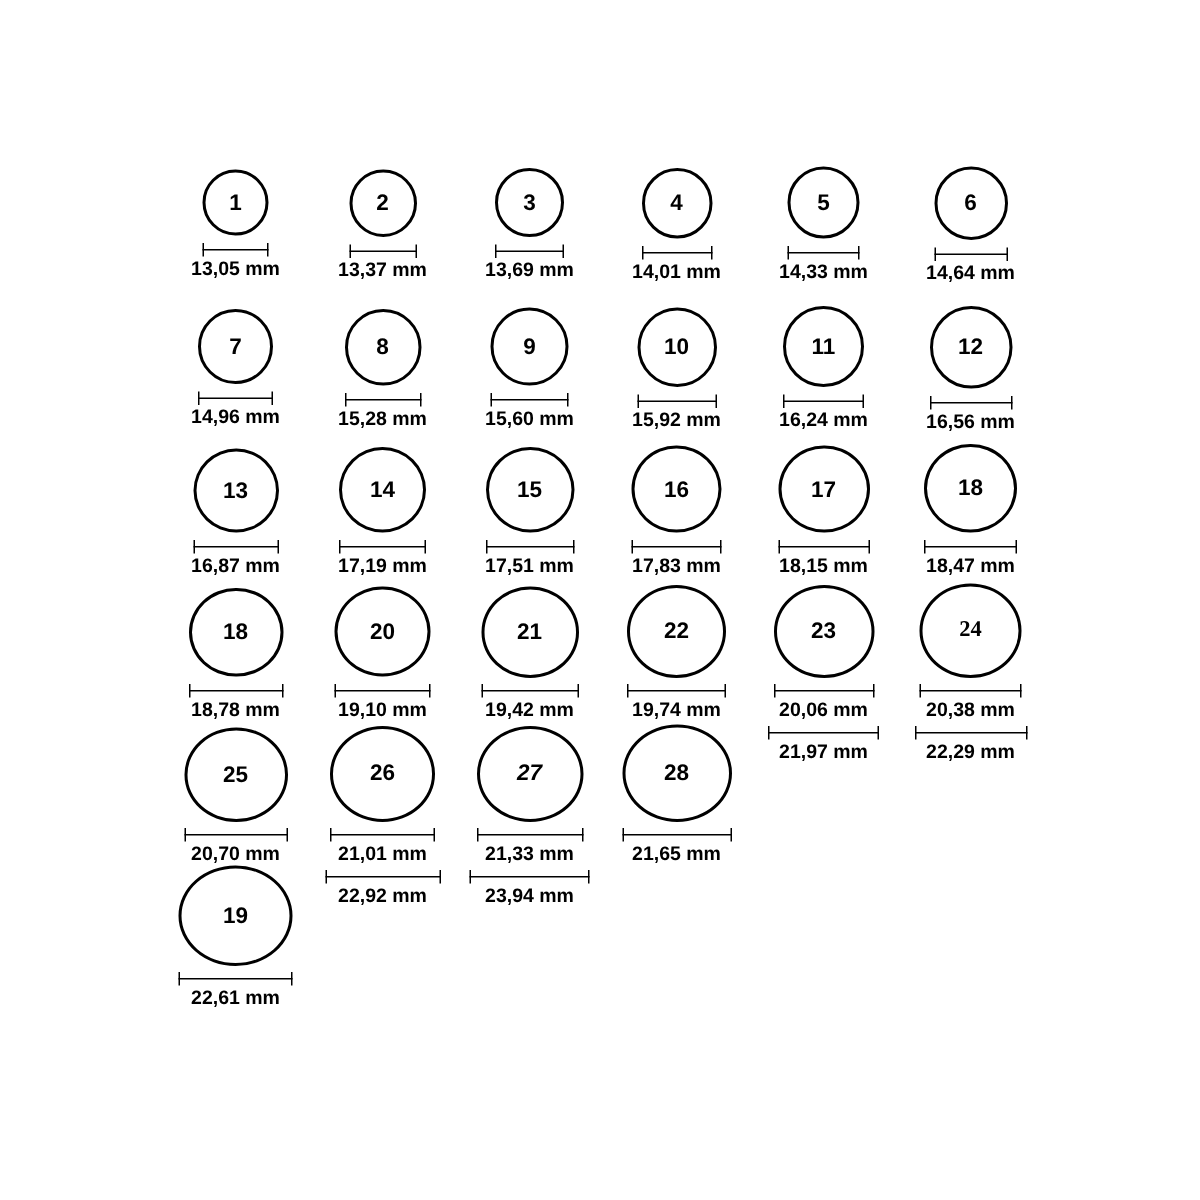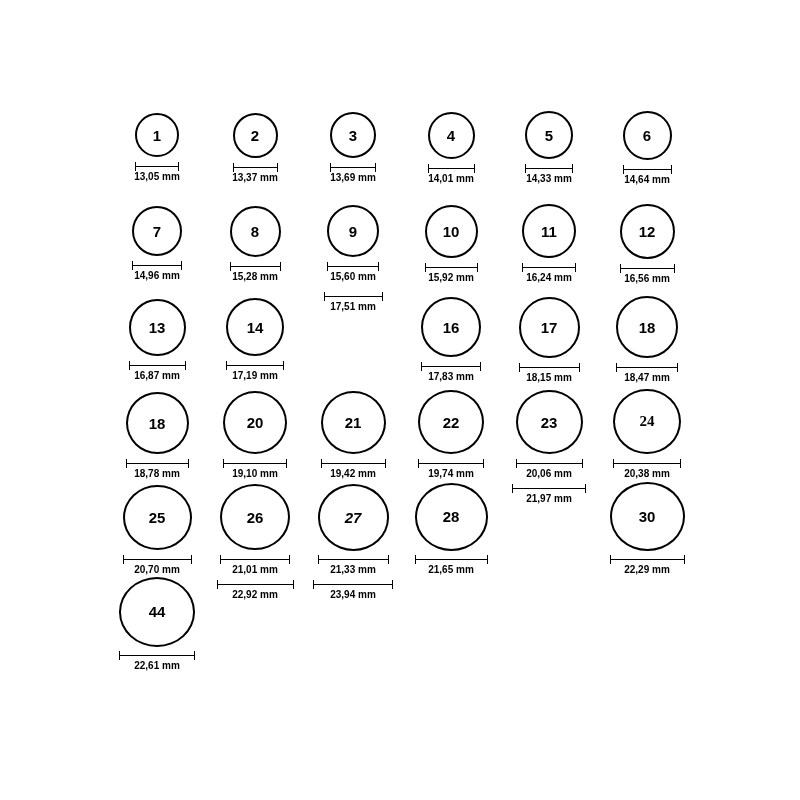--- a/index.html
+++ b/index.html
@@ -74,21 +74,21 @@
     position: absolute;
     top: -4px;
     width: 1px;
     height: 9px;
     background: #000000;
   }
   .measure-line::before { left: 0; }
   .measure-line::after { right: 0; }
   .mm-label {
     margin-top: 2px;
-    font-size: 10px;
+    font-size: 13px;
     font-weight: bold;
     line-height: 1;
     white-space: nowrap;
     color: #000000;
   }
 </style>
 </head>
 <body>
 
 <div id="sizer-chart">
@@ -213,20 +213,23 @@
       <div class="cell">
         <div class="ring" style="width: 58px; height: 58px; margin-top: 11px;">
           <span class="ring-number">14</span>
         </div>
         <div class="measure">
           <div class="measure-line" style="width: 58px;"></div>
         </div>
         <div class="mm-label">17,19 mm</div>
       </div>
       <div class="cell">
+        <div class="ring" style="width: 59px; height: 59px; margin-top: 11px;">
+          <span class="ring-number">15</span>
+        </div>
         <div class="measure">
           <div class="measure-line" style="width: 59px;"></div>
         </div>
         <div class="mm-label">17,51 mm</div>
       </div>
       <div class="cell">
         <div class="ring" style="width: 60px; height: 60px; margin-top: 10px; text-align: right;">
           <span class="ring-number">16</span>
         </div>
         <div class="measure">
@@ -342,31 +345,28 @@
         </div>
         <div class="mm-label">21,65 mm</div>
       </div>
       <div class="cell">
         <div class="measure">
           <div class="measure-line" style="width: 74px;"></div>
         </div>
         <div class="mm-label">21,97 mm</div>
       </div>
       <div class="cell">
-        <div class="ring" style="width: 75px; height: 75px; margin-top: 3px;">
-          <span class="ring-number">30</span>
-        </div>
         <div class="measure">
           <div class="measure-line" style="width: 75px;"></div>
         </div>
         <div class="mm-label">22,29 mm</div>
       </div>
       <div class="cell">
         <div class="ring" style="width: 76px; height: 76px; margin-top: 2px;">
-          <span class="ring-number">44</span>
+          <span class="ring-number">19</span>
         </div>
         <div class="measure">
           <div class="measure-line" style="width: 76px;"></div>
         </div>
         <div class="mm-label">22,61 mm</div>
       </div>
       <div class="cell">
         <div class="measure">
           <div class="measure-line" style="width: 77px;"></div>
         </div>

